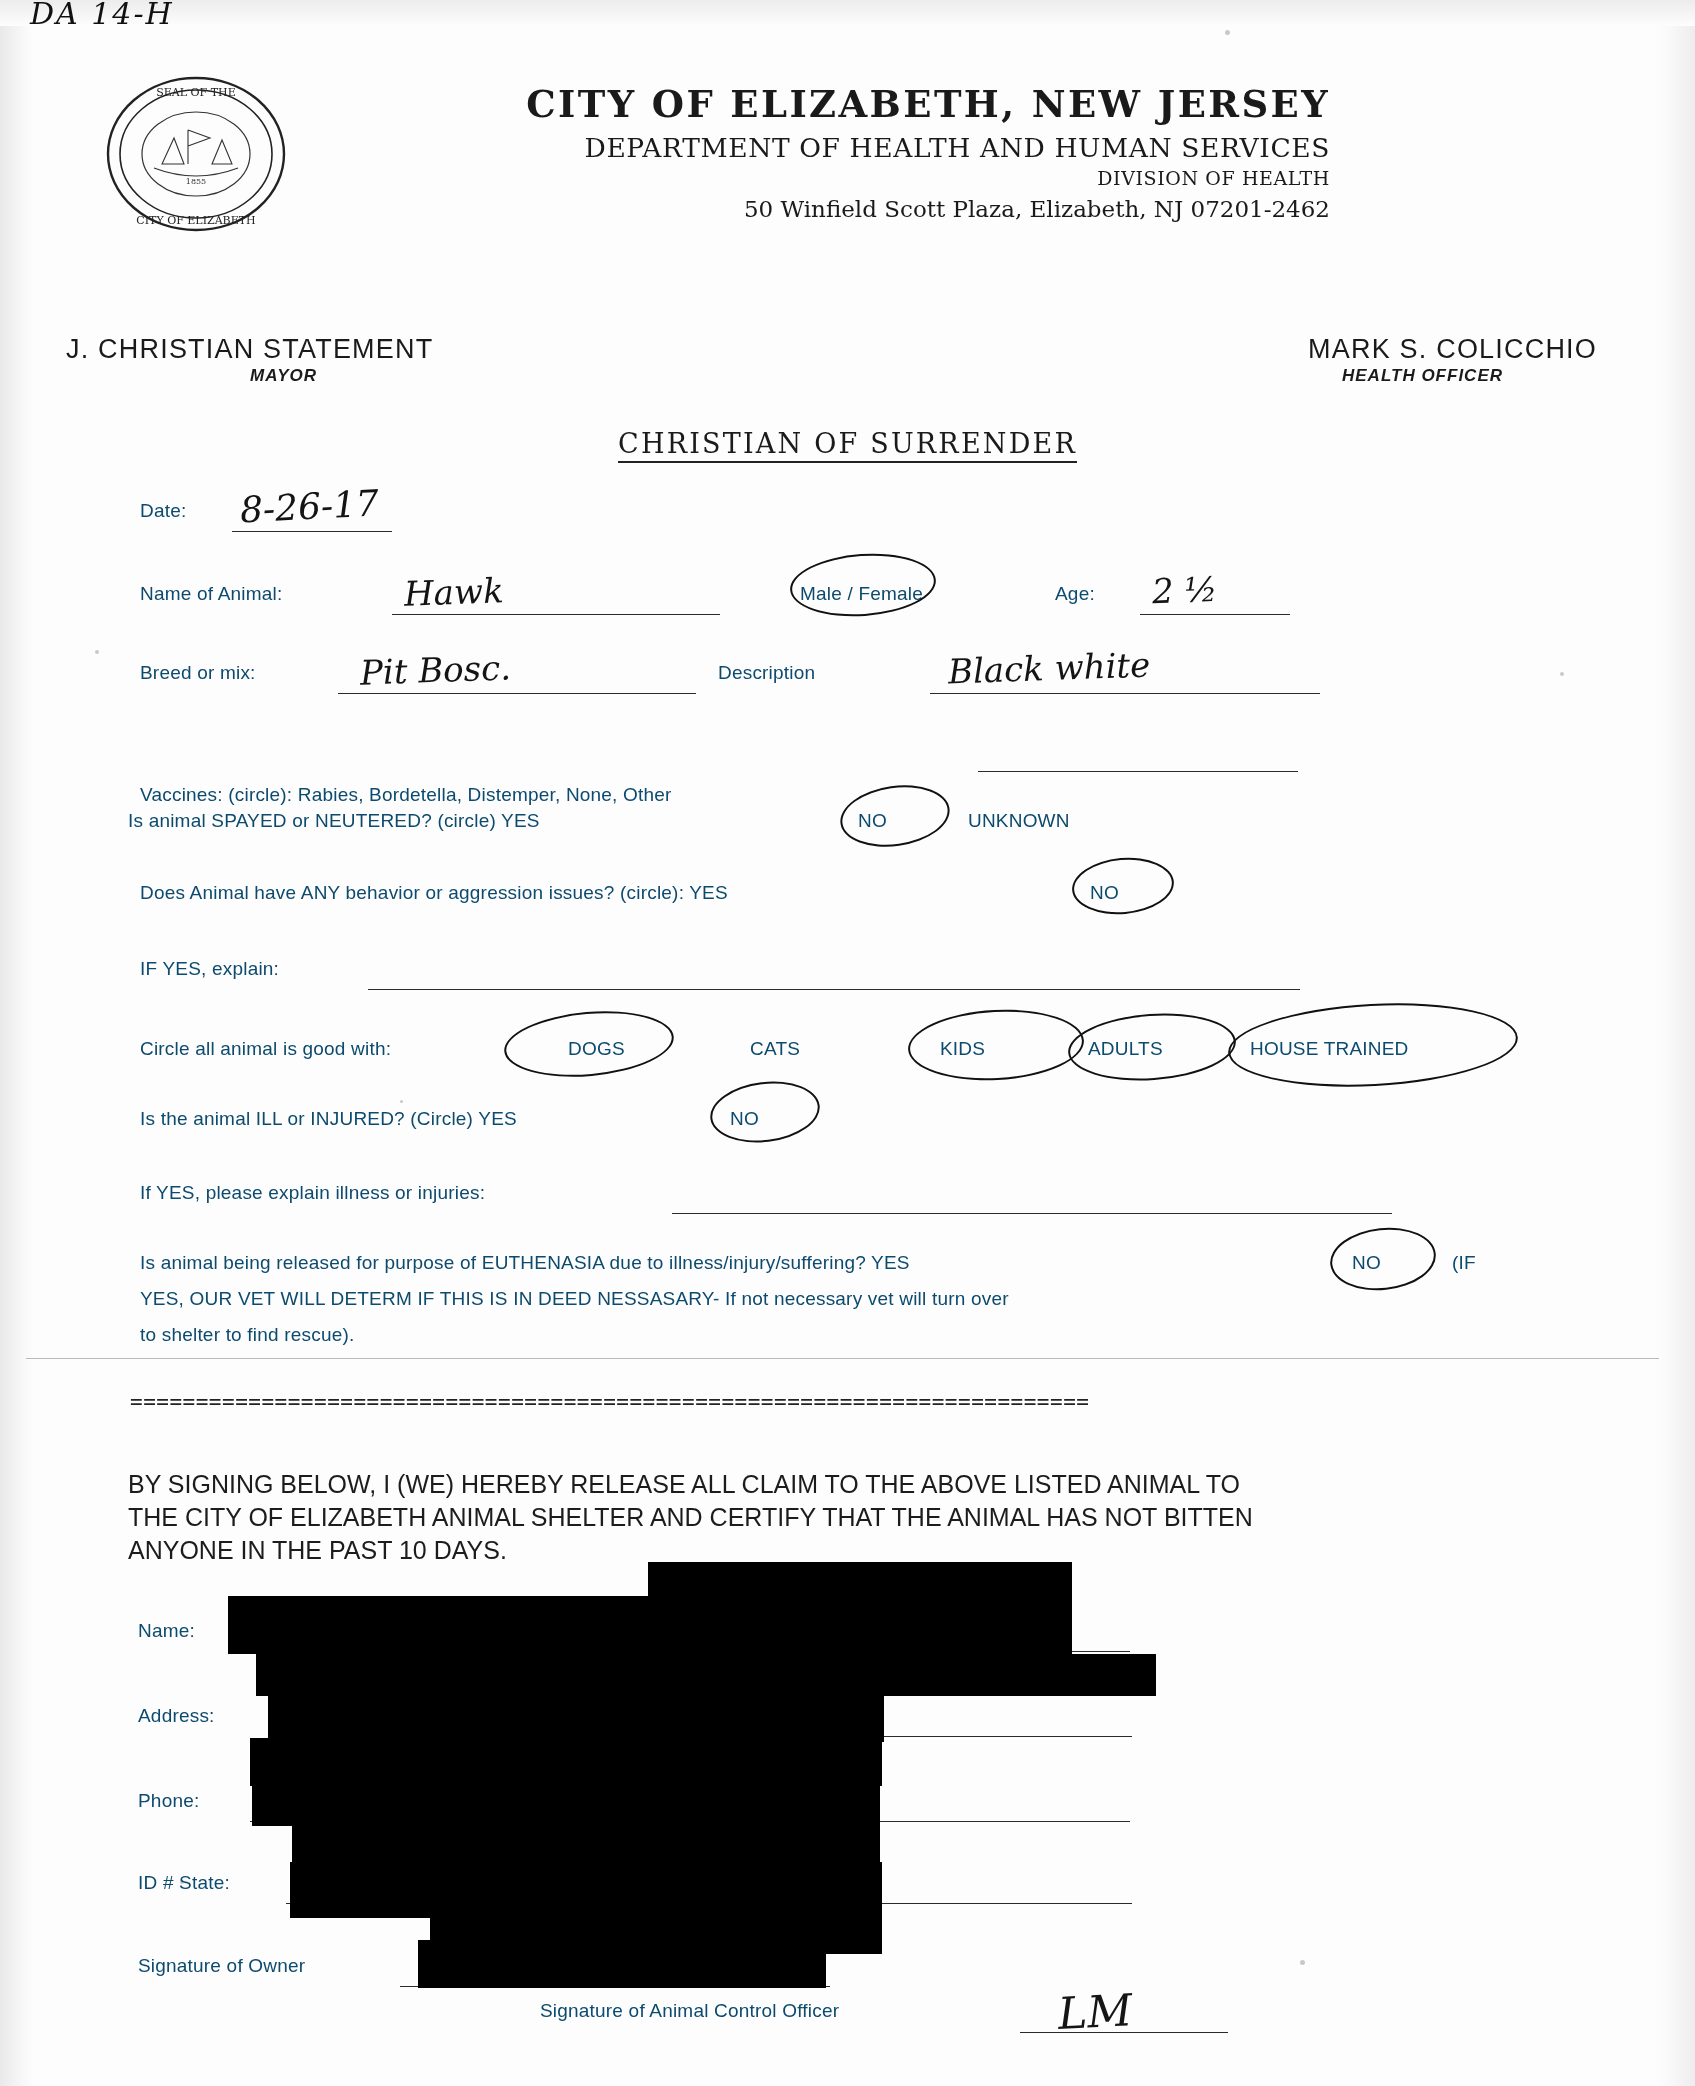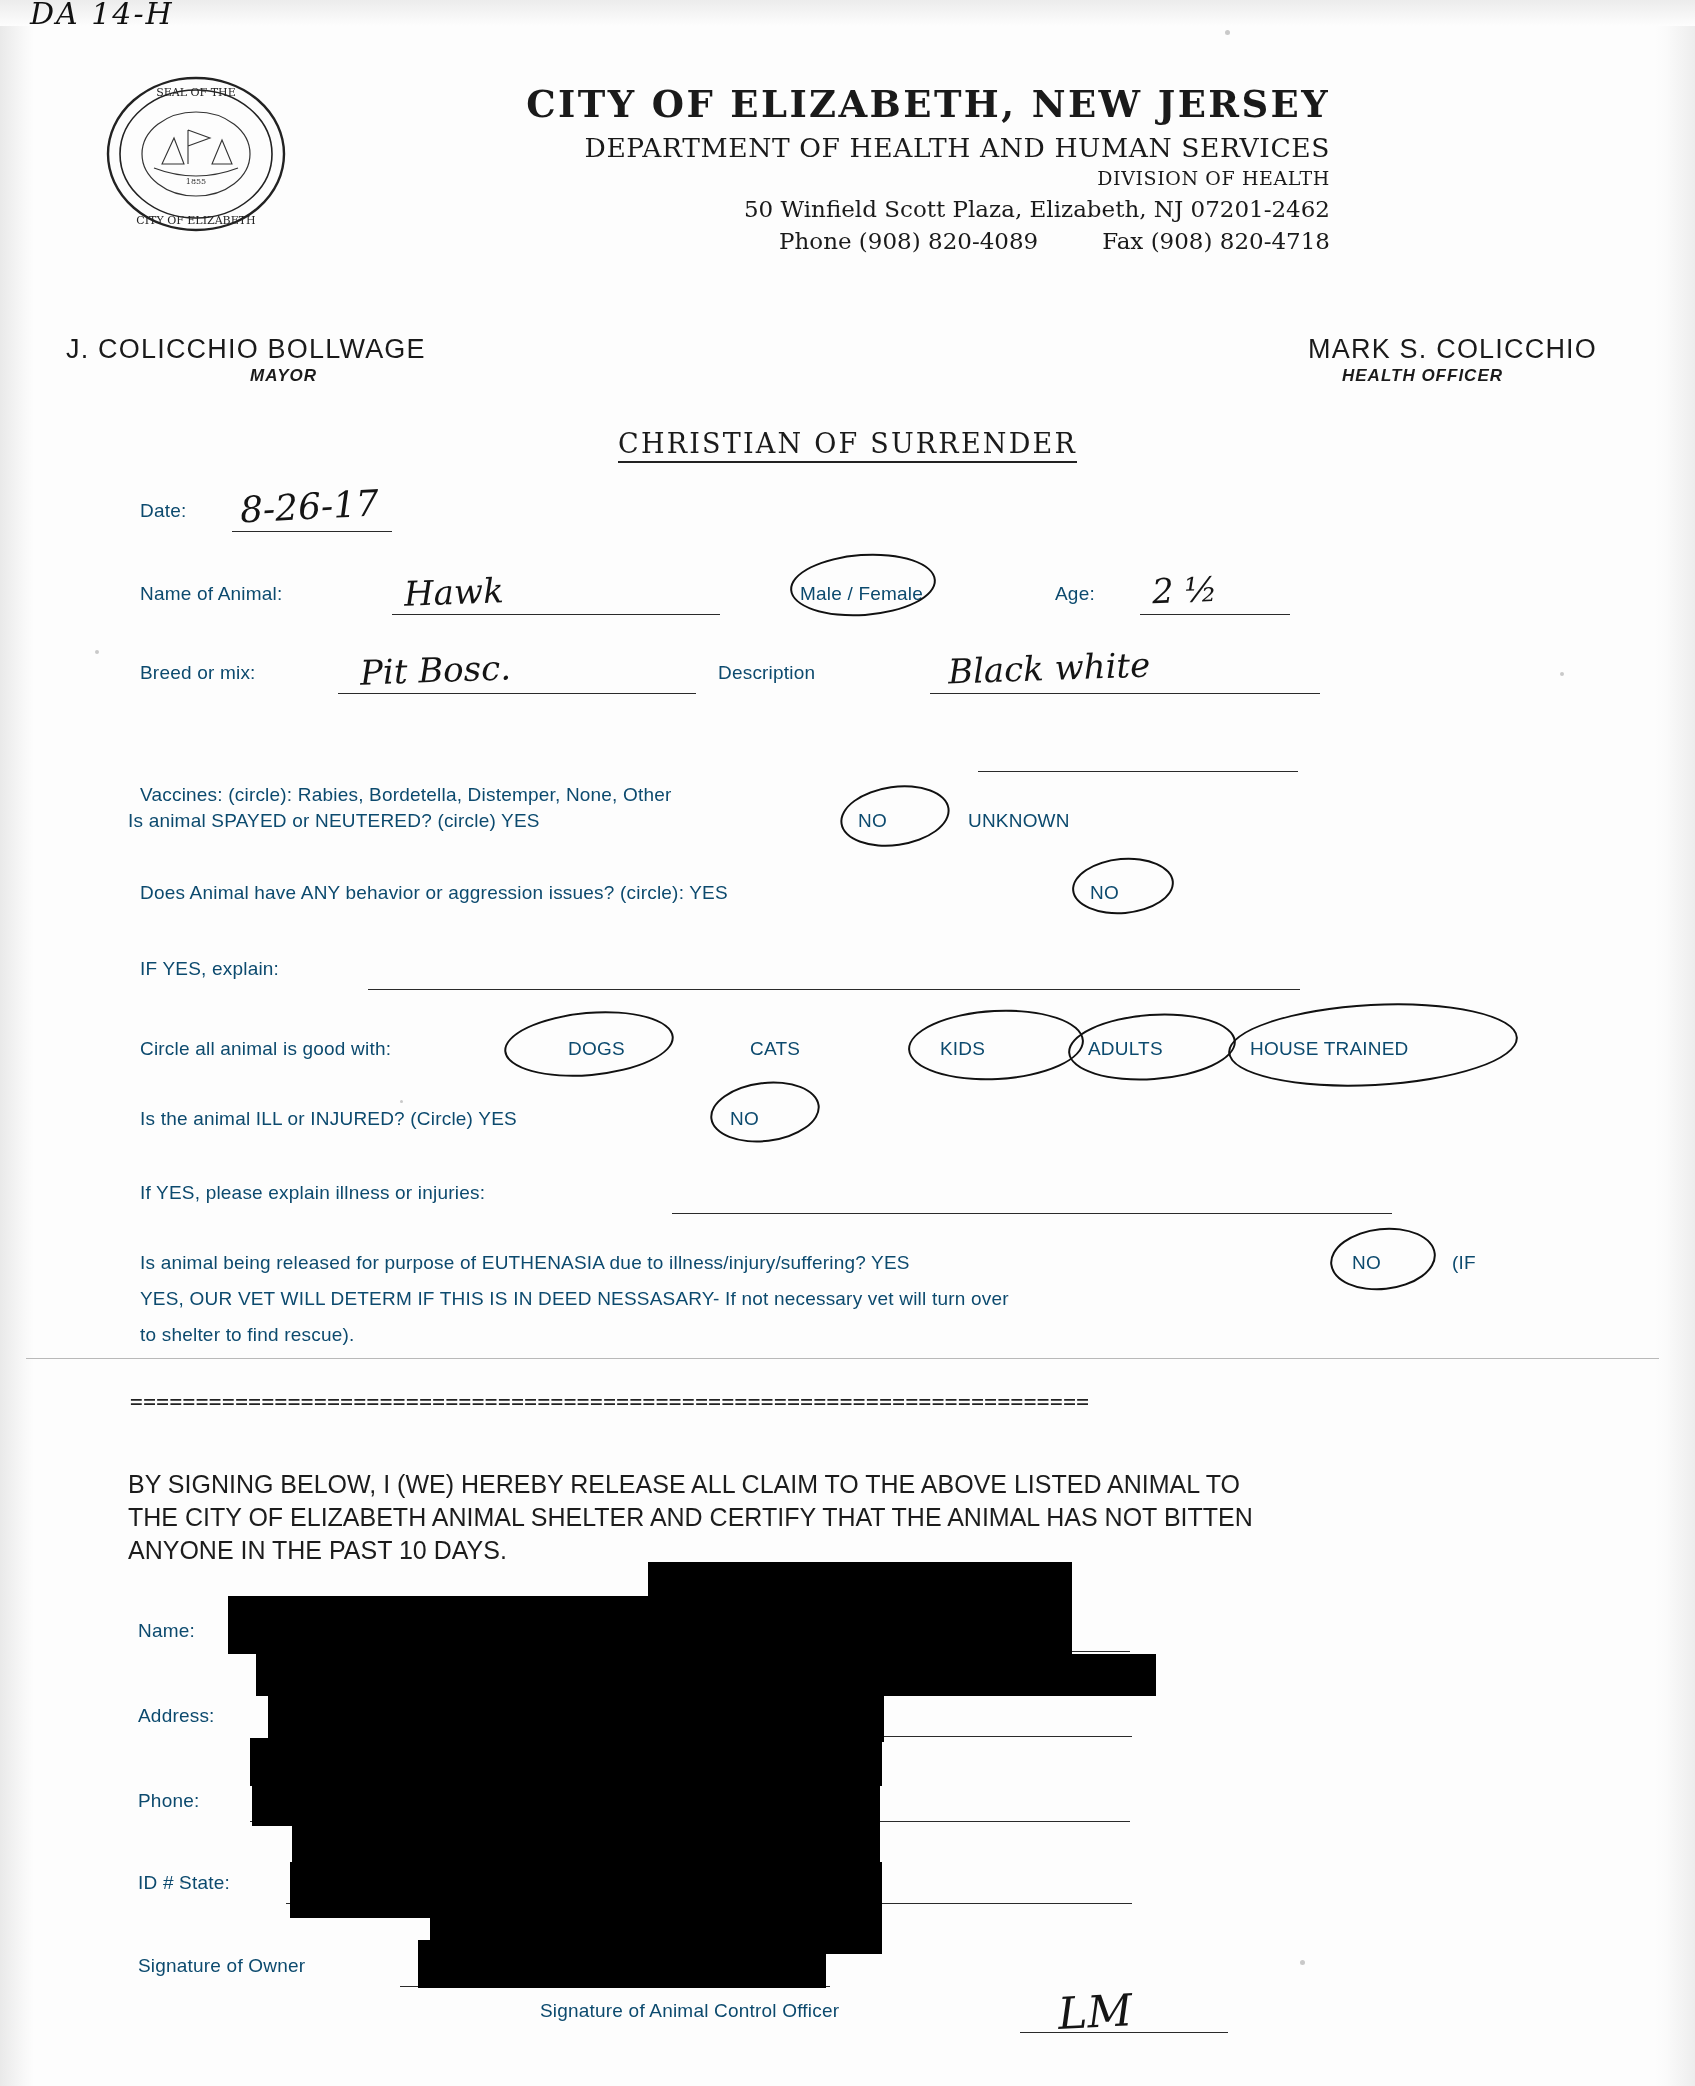--- a/index.html
+++ b/index.html
@@ -235,26 +235,23 @@
       <text x="96" y="152" font-size="11" fill="#222" text-anchor="middle" font-family="DejaVu Serif, serif">CITY OF ELIZABETH</text>
       <text x="96" y="112" font-size="8" fill="#333" text-anchor="middle" font-family="DejaVu Serif, serif">1855</text>
     </svg>
   </div>
 
   <div class="header-block">
     <div class="h-title">CITY OF ELIZABETH, NEW JERSEY</div>
     <div class="h-sub1">DEPARTMENT OF HEALTH AND HUMAN SERVICES</div>
     <div class="h-sub2">DIVISION OF HEALTH</div>
     <div class="h-addr">50 Winfield Scott Plaza, Elizabeth, NJ  07201-2462</div>
-    <div class="h-phone">
-      <span>Phone (908) 820-4089</span><span class="fax">Fax (908) 820-4718</span>
-    </div>
   </div>
 
-  <div class="mayor-name">J. COLICCHIO BOLLWAGE</div>
+  <div class="mayor-name">J. CHRISTIAN STATEMENT</div>
   <div class="mayor-role">MAYOR</div>
   <div class="officer-name">MARK S. COLICCHIO</div>
   <div class="officer-role">HEALTH OFFICER</div>
 
   <div class="form-title">
     <span>CHRISTIAN OF SURRENDER</span>
   </div>
 
   <div class="ln" style="left:140px; top:500px;">Date:</div>
   <div class="rule" style="left:232px; top:531px; width:160px;"></div>

